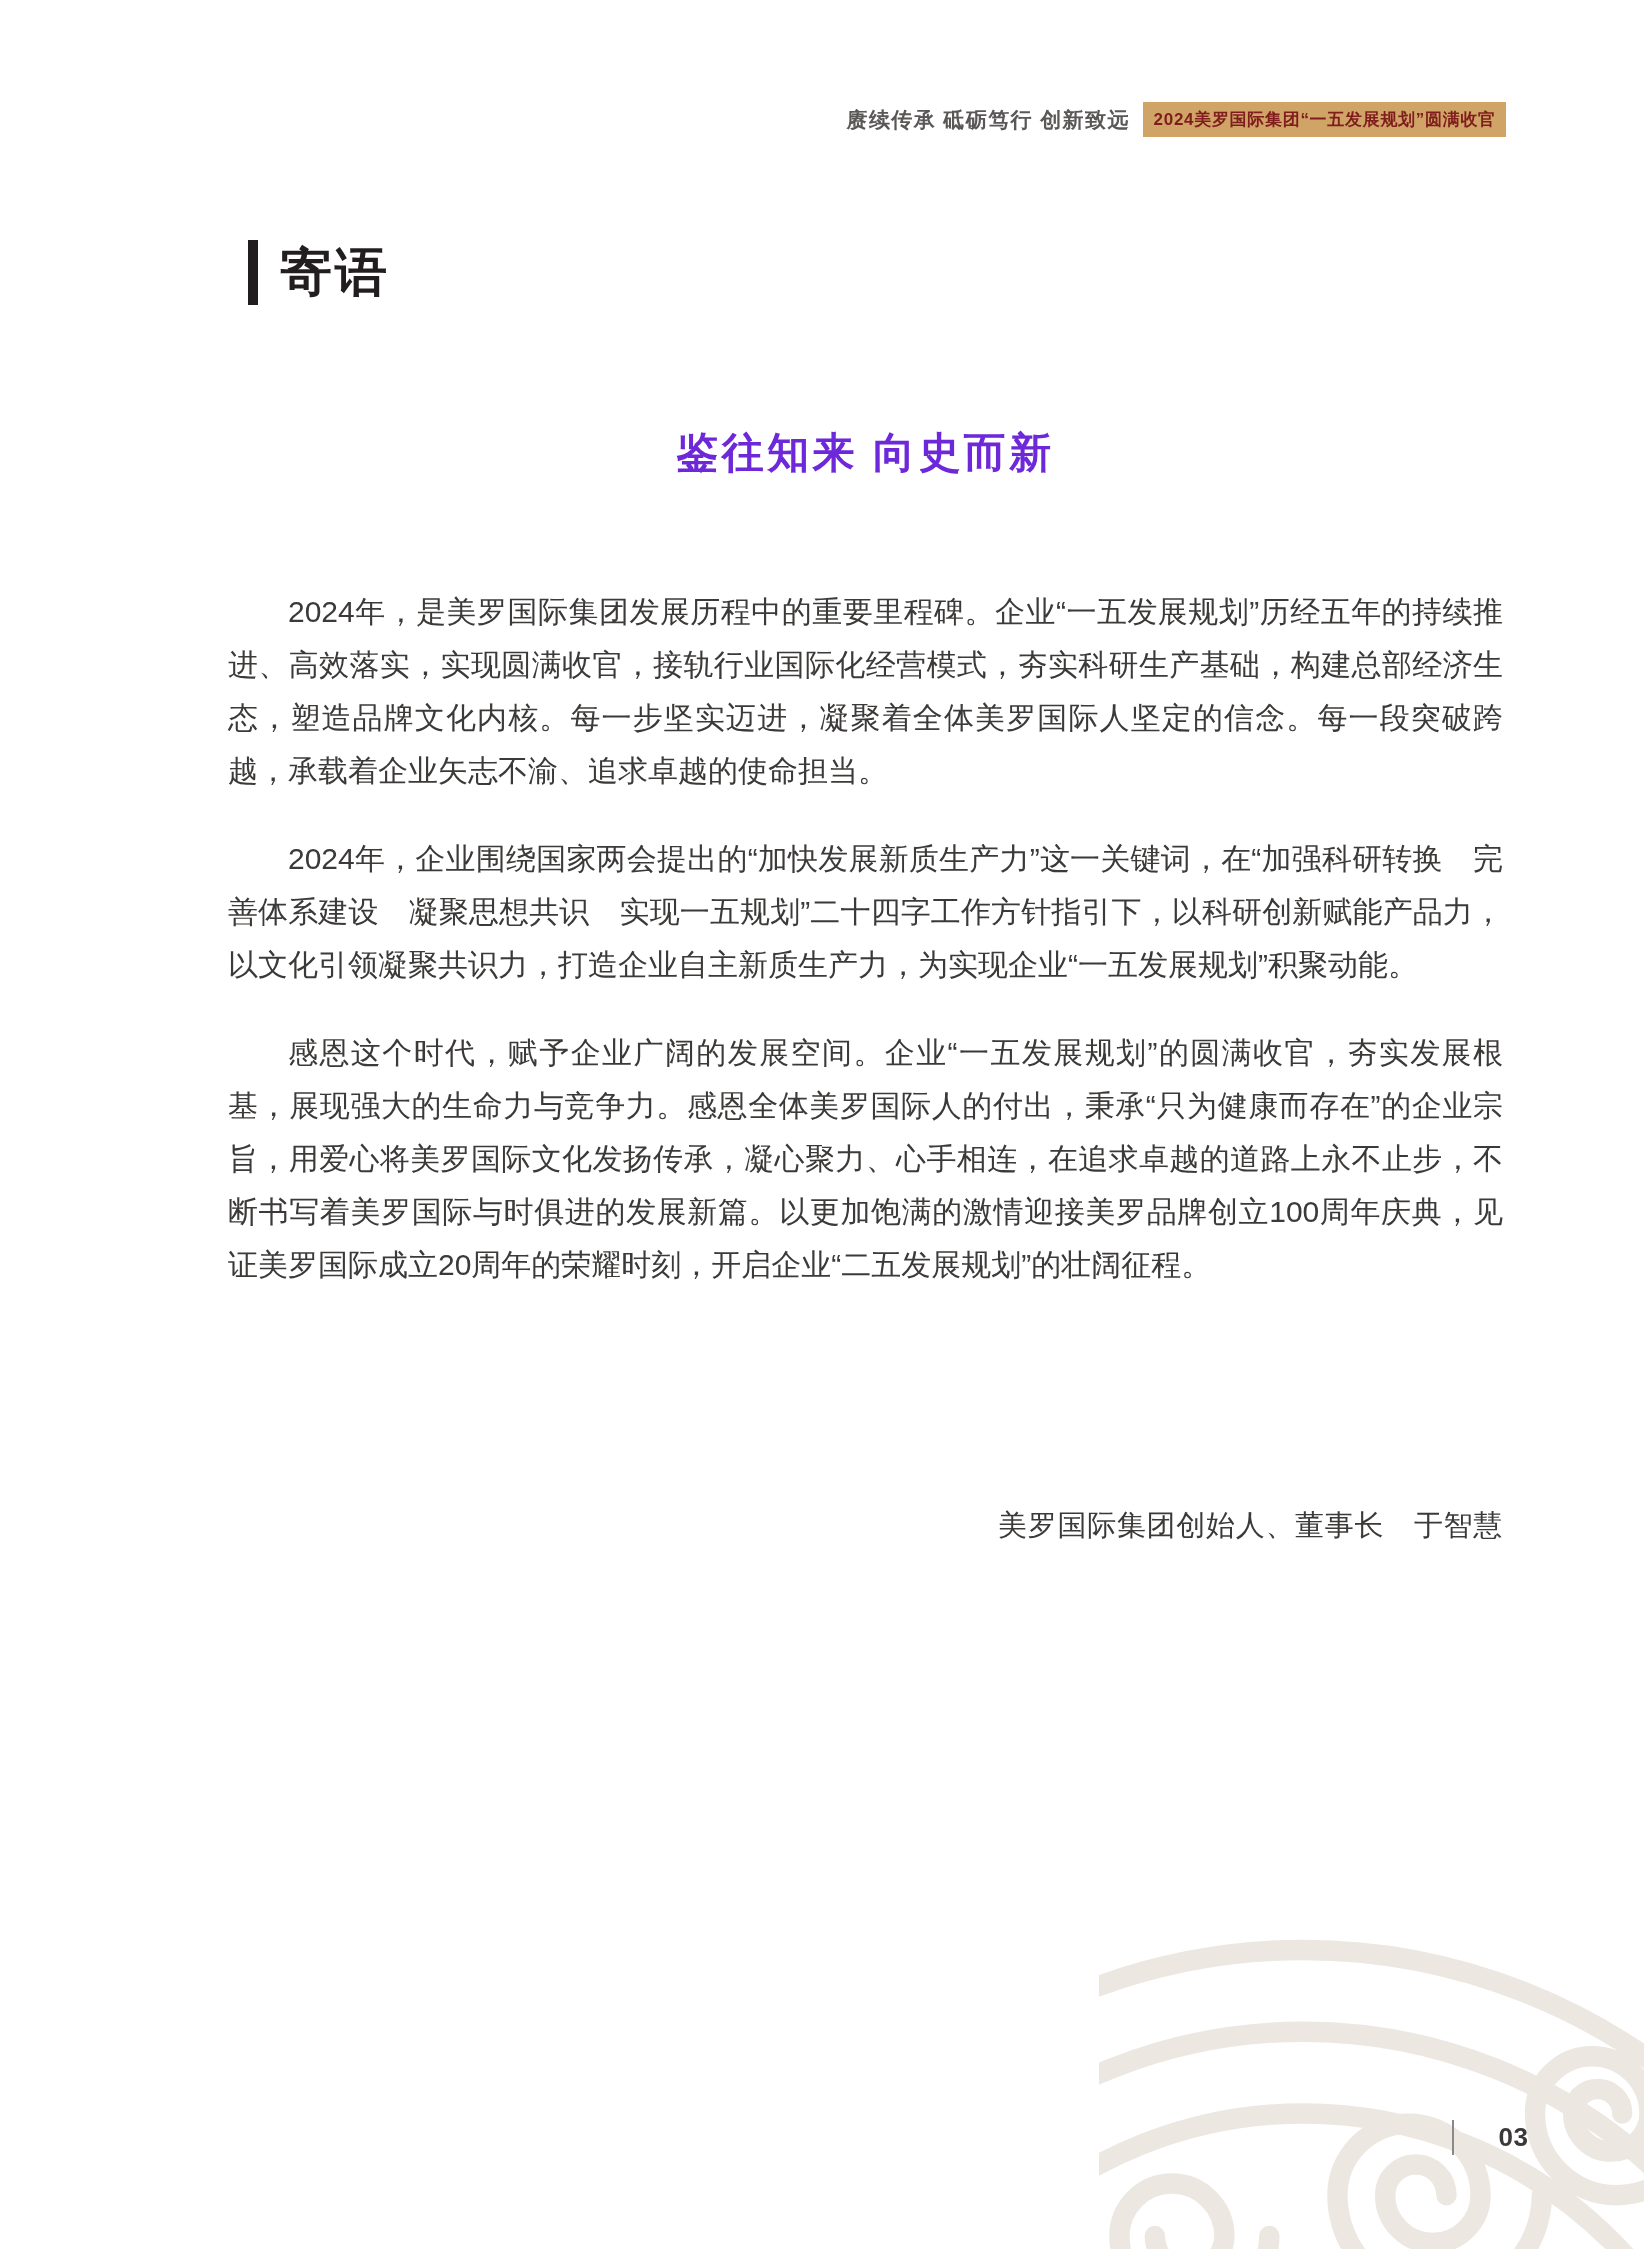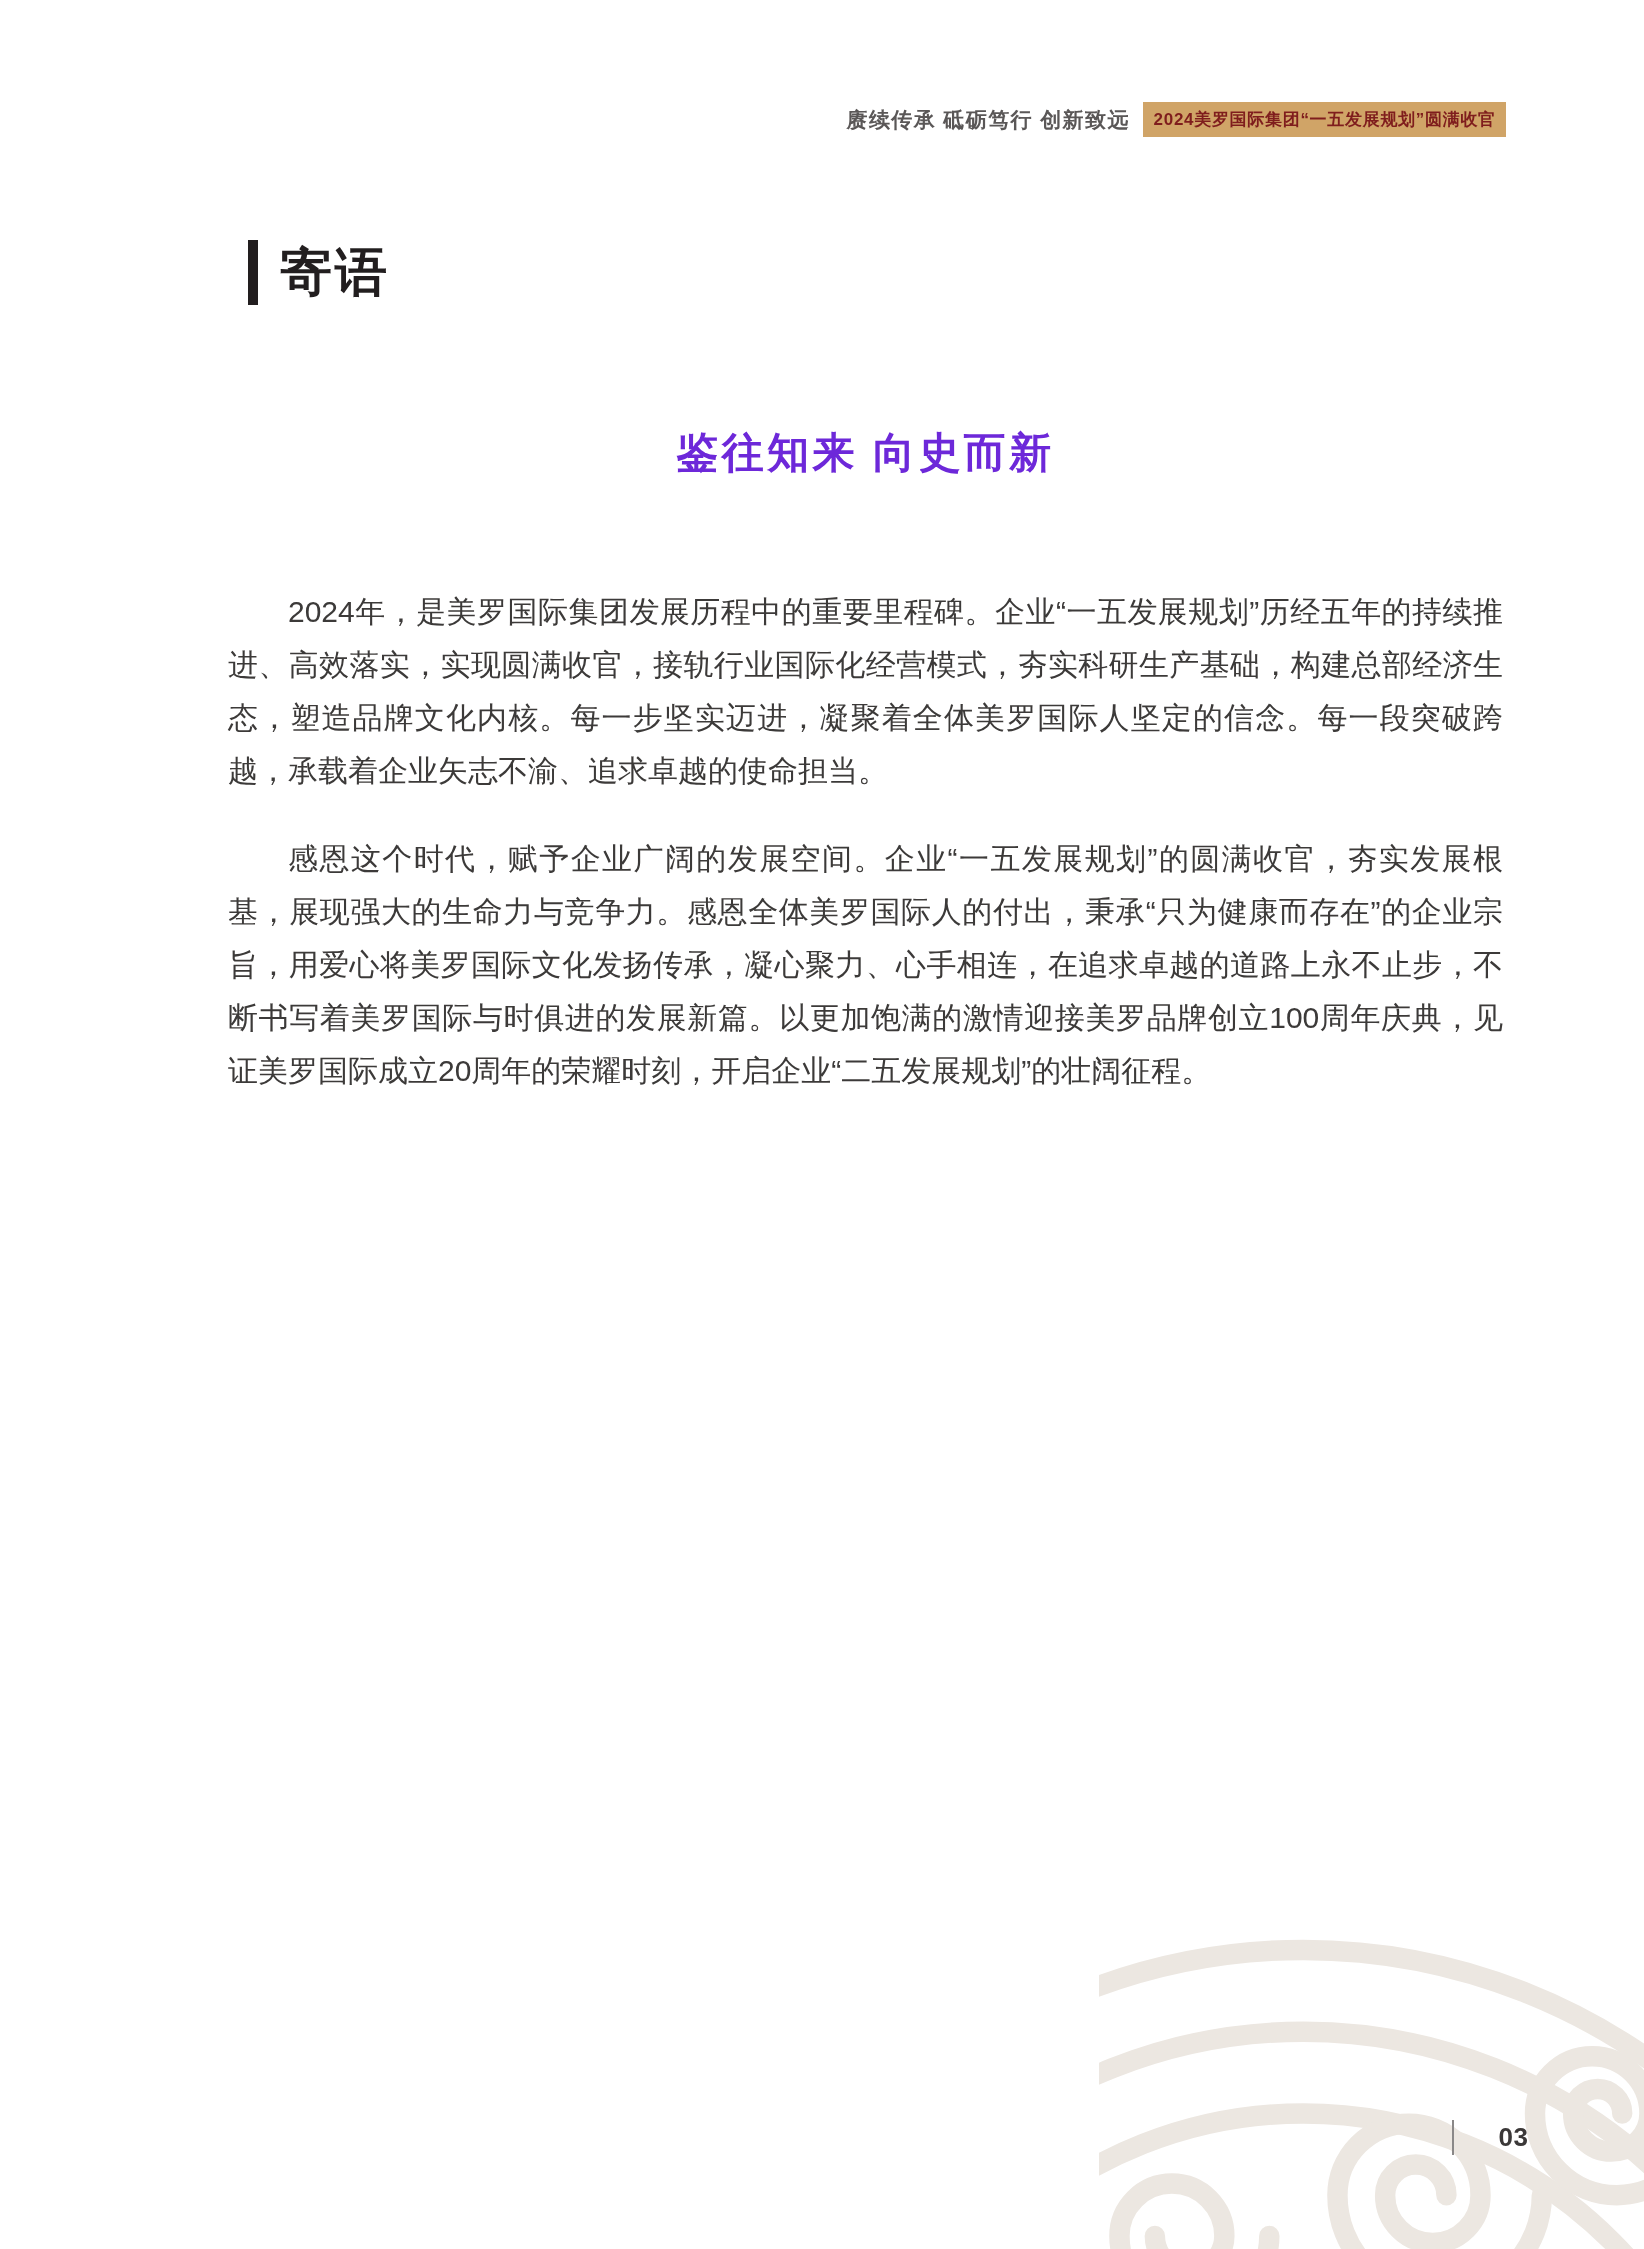--- a/index.html
+++ b/index.html
@@ -151,23 +151,25 @@
 
   <div class="title-row">
     <span class="title-bar"></span>
     <span class="section-title">寄语</span>
   </div>
 
   <div class="page-heading">鉴往知来 向史而新</div>
 
   <div class="body-text">
     <p>2024年，是美罗国际集团发展历程中的重要里程碑。企业“一五发展规划”历经五年的持续推进、高效落实，实现圆满收官，接轨行业国际化经营模式，夯实科研生产基础，构建总部经济生态，塑造品牌文化内核。每一步坚实迈进，凝聚着全体美罗国际人坚定的信念。每一段突破跨越，承载着企业矢志不渝、追求卓越的使命担当。</p>
+    <p>2024年，企业围绕国家两会提出的“加快发展新质生产力”这一关键词，在“加强科研转换　完善体系建设　凝聚思想共识　实现一五规划”二十四字工作方针指引下，以科研创新赋能产品力，以文化引领凝聚共识力，打造企业自主新质生产力，为实现企业“一五发展规划”积聚动能。</p>
     <p>感恩这个时代，赋予企业广阔的发展空间。企业“一五发展规划”的圆满收官，夯实发展根基，展现强大的生命力与竞争力。感恩全体美罗国际人的付出，秉承“只为健康而存在”的企业宗旨，用爱心将美罗国际文化发扬传承，凝心聚力、心手相连，在追求卓越的道路上永不止步，不断书写着美罗国际与时俱进的发展新篇。以更加饱满的激情迎接美罗品牌创立100周年庆典，见证美罗国际成立20周年的荣耀时刻，开启企业“二五发展规划”的壮阔征程。</p>
   </div>
 
+  <div class="signature">美罗国际集团创始人、董事长　于智慧</div>
 
   <svg class="cloud-decor" viewBox="0 0 800 620" fill="none" xmlns="http://www.w3.org/2000/svg">
     <g stroke="#ece7e1" stroke-width="30" stroke-linecap="round" fill="none">
 
       <circle cx="300" cy="1060" r="880"></circle>
       <circle cx="300" cy="1060" r="760"></circle>
       <circle cx="300" cy="1060" r="640"></circle>
 
       <path d="M 650 540
                a 150 150 0 1 1 -300 0

